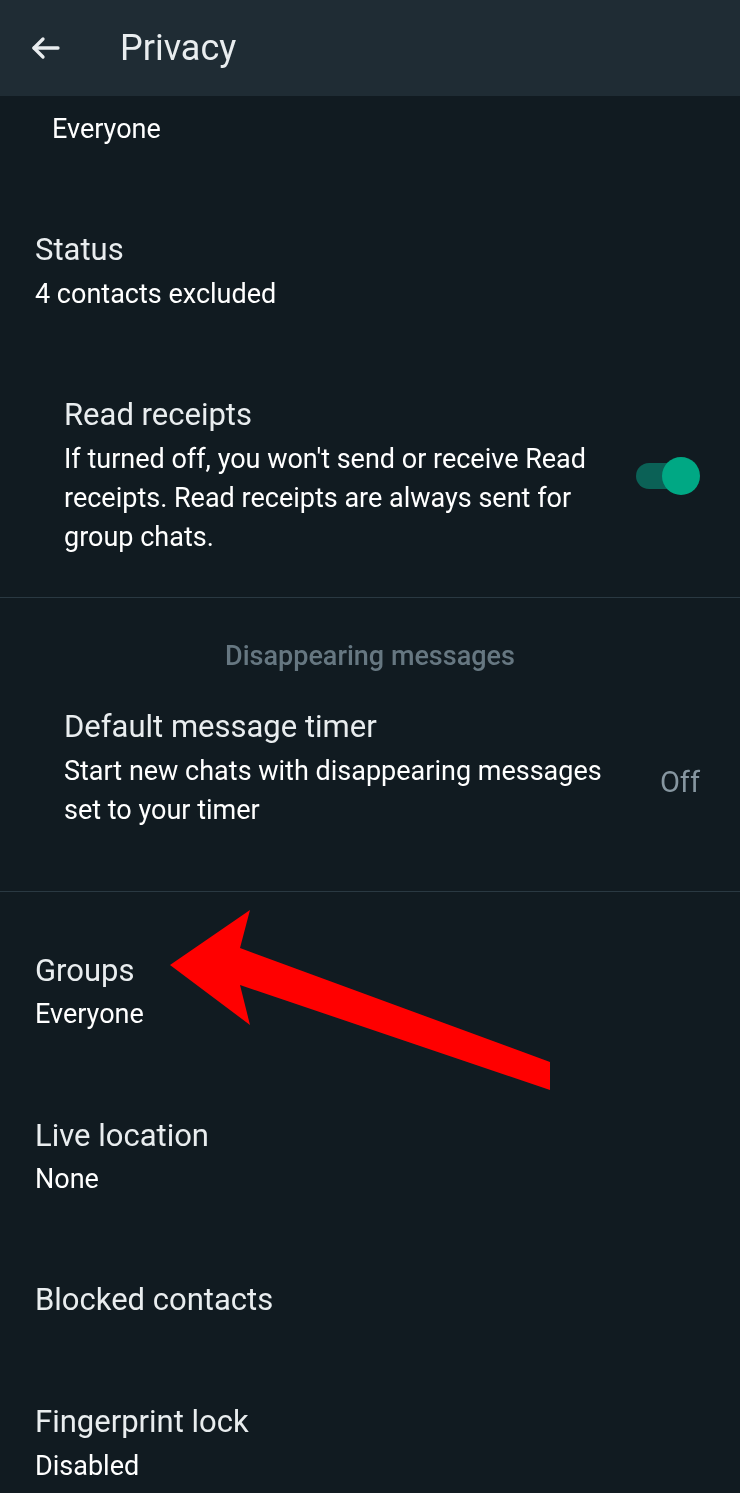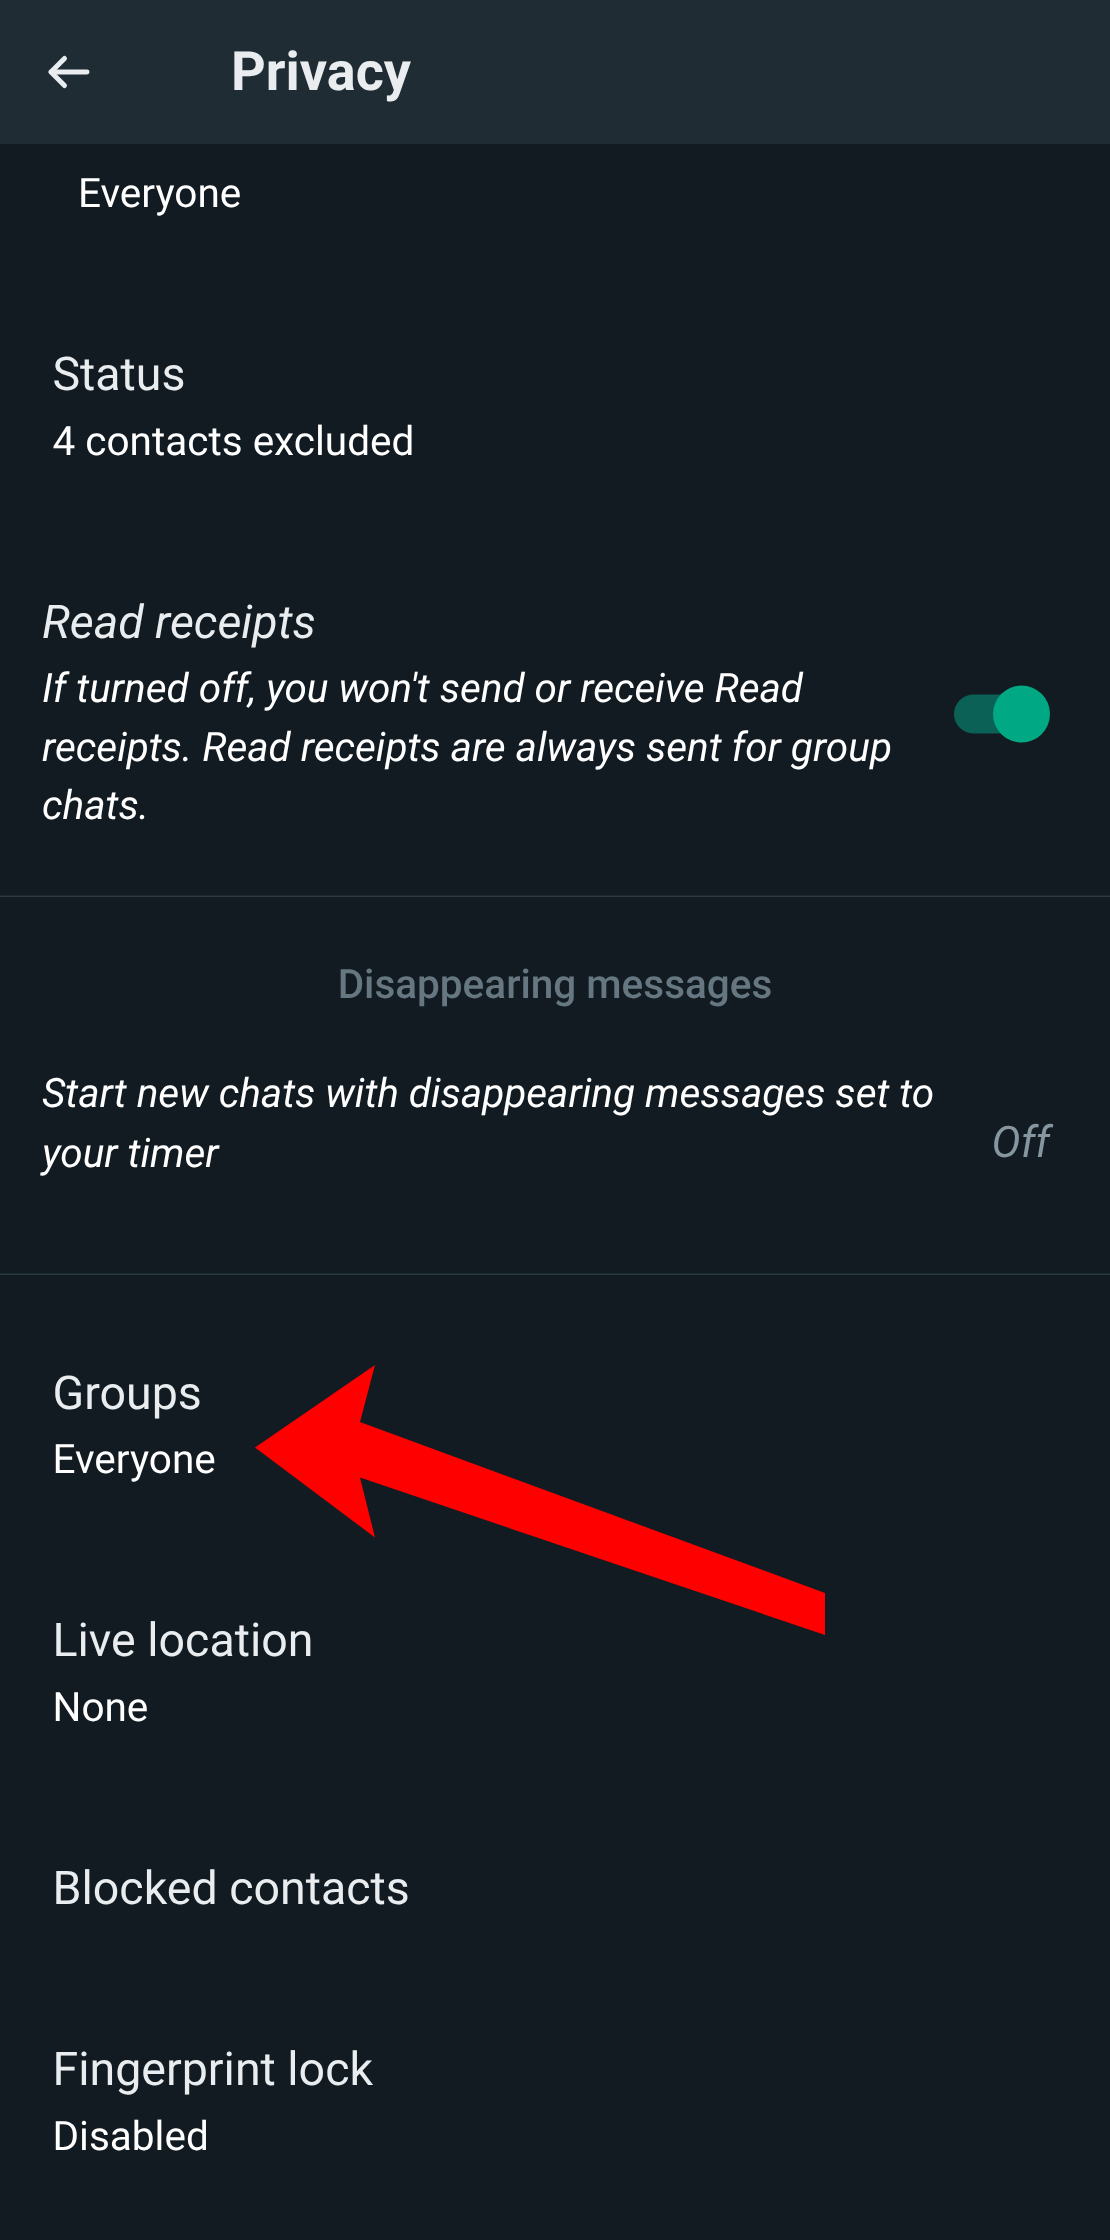--- a/index.html
+++ b/index.html
@@ -26,23 +26,23 @@
   .back-icon {
     width: 44px;
     height: 44px;
     display: flex;
     align-items: center;
     justify-content: center;
     color: #e9edef;
   }
   .header-title {
     font-size: 36px;
-    font-weight: 700;
-    color: #e9edef;
-    margin-left: 86px;
+    font-weight: 400;
+    color: #e9edef;
+    margin-left: 52px;
   }
   .content {
     padding: 0;
   }
   .item {
     padding: 22px 35px;
   }
   .item-partial-top {
     padding: 10px 52px 22px 52px;
   }
@@ -55,22 +55,21 @@
   .item-sub {
     font-size: 27px;
     color: #ffffff;
     line-height: 1.45;
     margin-top: 4px;
   }
   .item-row {
     display: flex;
     align-items: center;
     justify-content: space-between;
-    padding: 22px 40px 22px 28px;
-    font-style: italic;
+    padding: 22px 40px 22px 64px;
   }
   .item-row .text-col {
     flex: 1;
     padding-right: 24px;
   }
   .item-value {
     font-size: 29px;
     color: #8696a0;
     margin-top: 28px;
   }
@@ -159,20 +158,21 @@
       <div class="switch-thumb"></div>
     </div>
   </div>
 
   <div class="divider"></div>
 
   <div class="section-header">Disappearing messages</div>
 
   <div class="item-row">
     <div class="text-col">
+      <div class="item-title">Default message timer</div>
       <div class="item-sub">Start new chats with disappearing messages set to your timer</div>
     </div>
     <div class="item-value">Off</div>
   </div>
 
   <div class="gap-sm"></div>
   <div class="divider"></div>
   <div class="gap"></div>
 
   <div class="item">

